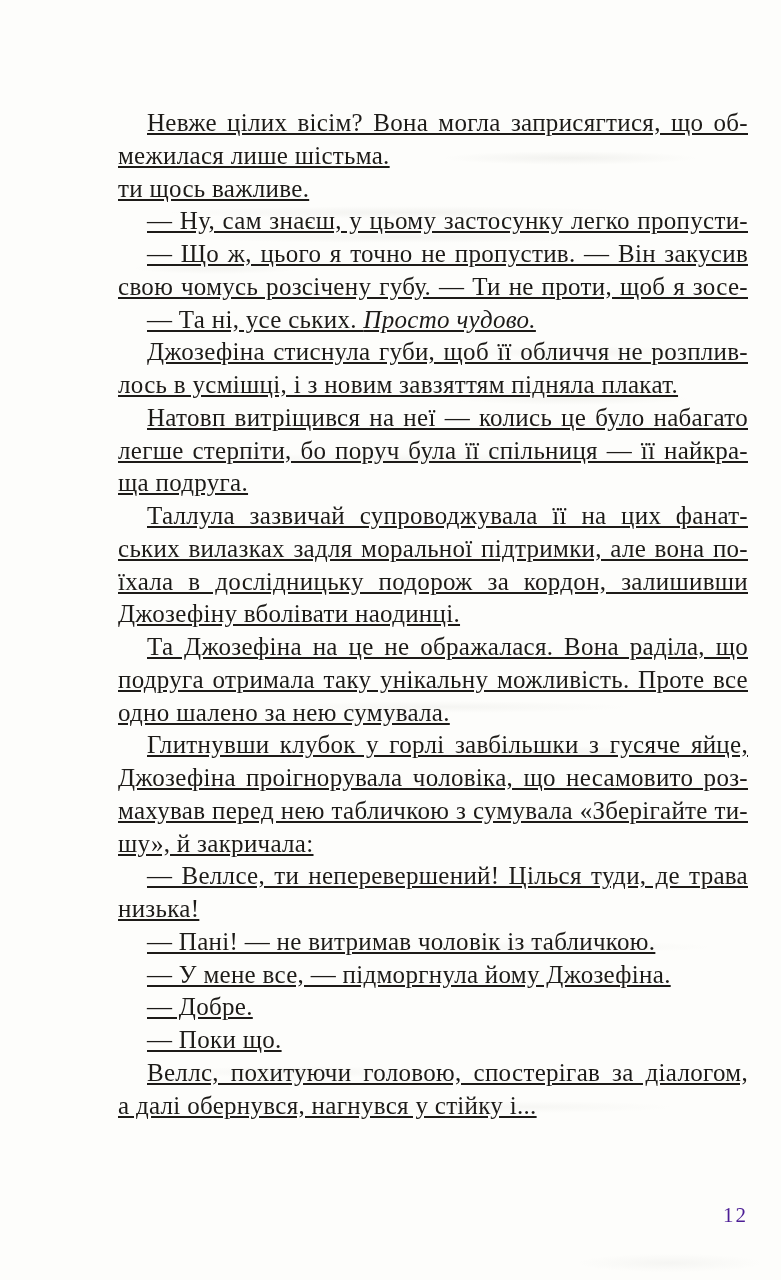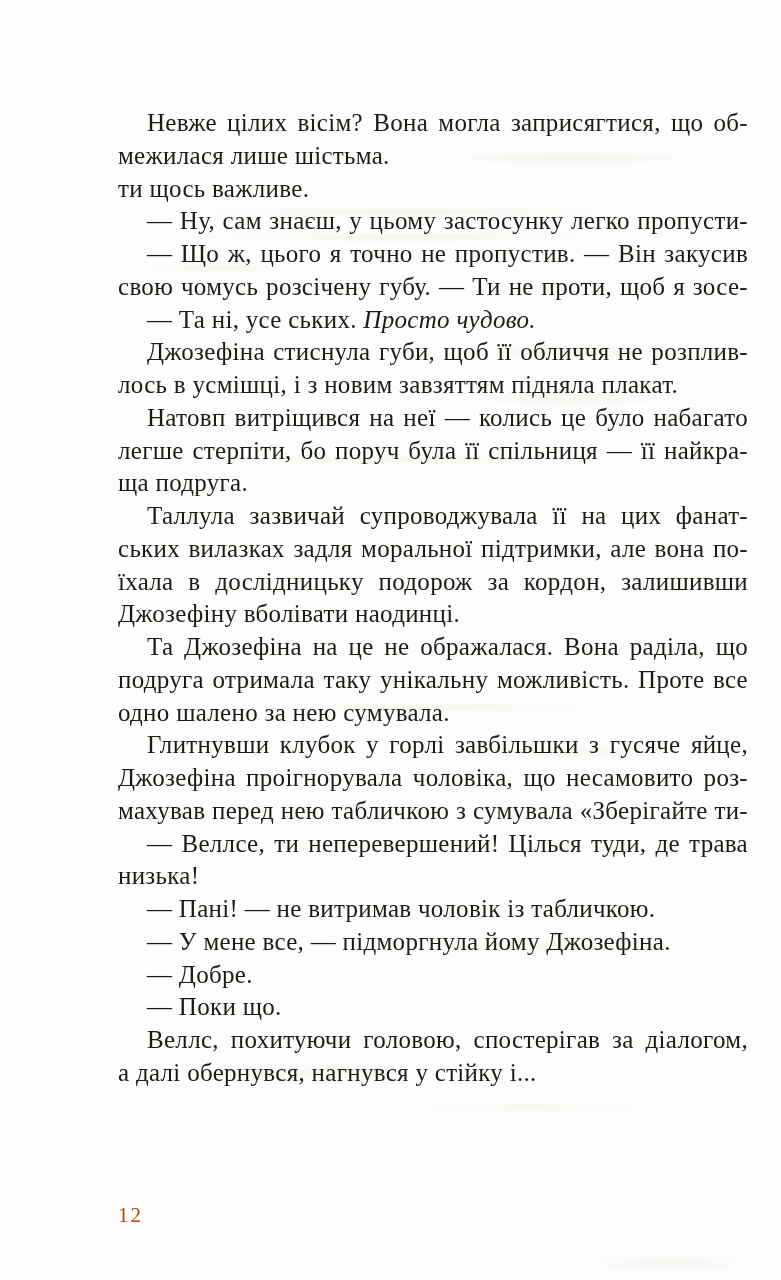--- a/index.html
+++ b/index.html
@@ -45,20 +45,21 @@
       432px 392px, 140px 452px, 240px 700px, 404px 745px, 380px 940px,
       150px 1065px, 360px 1100px, 560px 1252px;
   }
   .text-block {
     position: absolute;
     left: 118px;
     top: 107px;
     width: 630px;
     font-size: 25px;
     letter-spacing: 0.3px;
+    text-decoration: underline;
   }
   .para { margin: 0; }
   .line {
     line-height: 32.75px;
     height: 32.75px;
     overflow: hidden;
     text-align: justify;
     text-align-last: justify;
     white-space: normal;
   }
@@ -66,24 +67,24 @@
     text-align: right;
     text-align-last: left;
   }
   .line.first { text-indent: 29px; }
   .it { font-style: italic; }
   .page-number {
     position: absolute;
     left: 118px;
     top: 1203px;
     width: 630px;
-    text-align: left;
+    text-align: right;
     font-size: 21px;
     letter-spacing: 2px;
-    color: #c2410c;
+    color: #4c1d95;
   }
 </style>
 </head>
 <body>
 
 <div class="book-page">
   <div class="bleed"></div>
   <div class="text-block">
       <div class="para">
         <div class="line first"><span>Невже цілих вісім? Вона могла заприсягтися, що об-</span></div>
@@ -117,20 +118,21 @@
       </div>
       <div class="para">
         <div class="line first"><span>Та Джозефіна на це не ображалася. Вона раділа, що</span></div>
         <div class="line"><span>подруга отримала таку унікальну можливість. Проте все</span></div>
         <div class="line last"><span>одно шалено за нею сумувала.</span></div>
       </div>
       <div class="para">
         <div class="line first"><span>Глитнувши клубок у горлі завбільшки з гусяче яйце,</span></div>
         <div class="line"><span>Джозефіна проігнорувала чоловіка, що несамовито роз-</span></div>
         <div class="line"><span>махував перед нею табличкою з сумувала «Зберігайте ти-</span></div>
+        <div class="line last"><span>шу», й закричала:</span></div>
       </div>
       <div class="para">
         <div class="line first"><span>— Веллсе, ти неперевершений! Цілься туди, де трава</span></div>
         <div class="line last"><span>низька!</span></div>
       </div>
       <div class="para">
         <div class="line first last"><span>— Пані! — не витримав чоловік із табличкою.</span></div>
       </div>
       <div class="para">
         <div class="line first last"><span>— У мене все, — підморгнула йому Джозефіна.</span></div>

